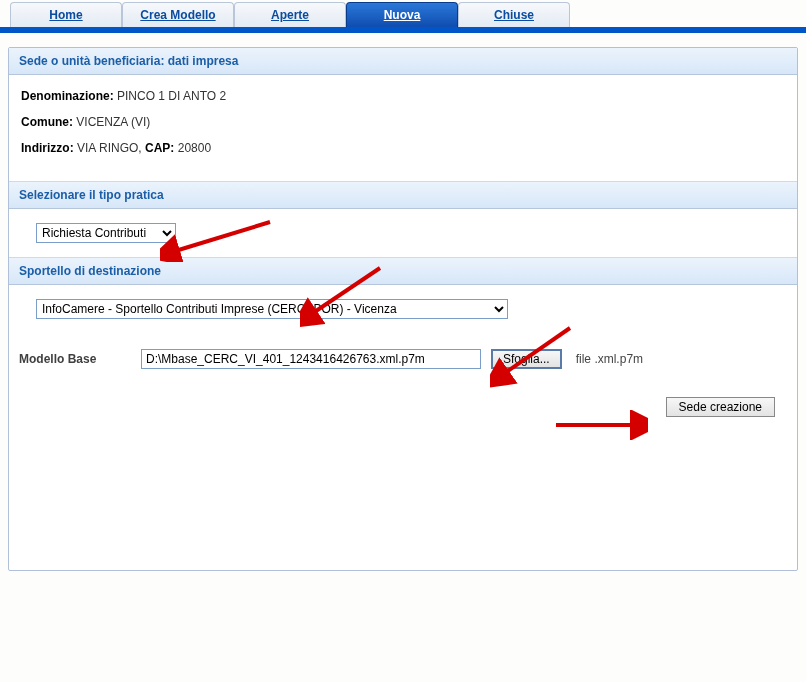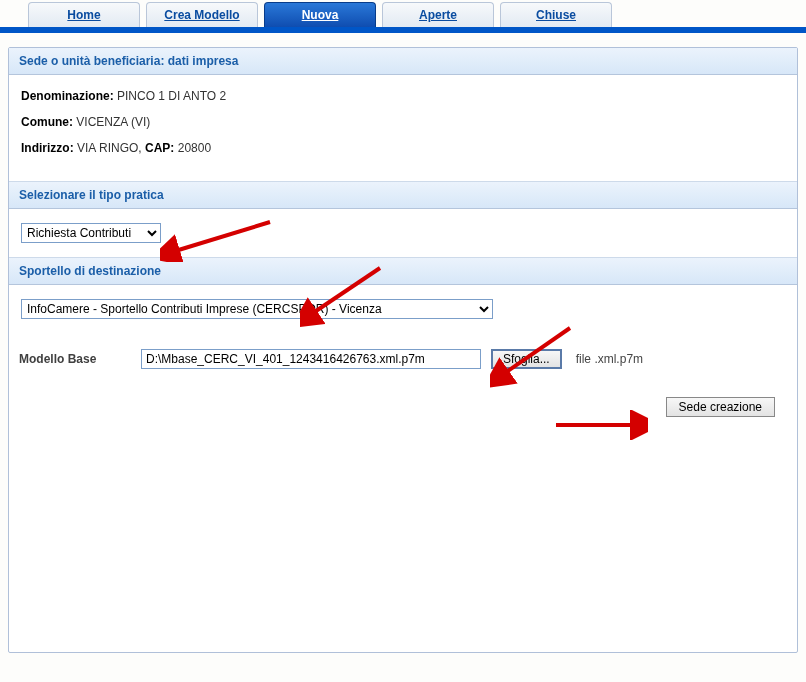--- a/index.html
+++ b/index.html
@@ -6,23 +6,23 @@
     body {
       font-family: Verdana, Arial, sans-serif;
       font-size: 12px;
       background: #fdfdfb;
       width: 806px;
       height: 682px;
       overflow: hidden;
     }
     .tabs {
       display: flex;
-      padding: 2px 10px 0 28px;
+      padding: 2px 10px 0 10px;
       border-bottom: 6px solid #0056c7;
-      gap: 6px;
+      gap: 0;
     }
     .tab {
       width: 112px;
       text-align: center;
       padding: 5px 0;
       background: linear-gradient(to bottom, #f7f9fb 0%, #e2eaf3 100%);
       border: 1px solid #b9c6d9;
       border-bottom: none;
       border-radius: 4px 4px 0 0;
       color: #0a4ca0;
@@ -34,41 +34,41 @@
     .tab.active {
       background: linear-gradient(to bottom, #2a78d8 0%, #0f4db0 100%);
       color: #fff;
       border-color: #083c8a;
     }
     .content {
       margin: 14px 8px 8px 8px;
       border: 1px solid #b0c0d9;
       border-radius: 2px;
       padding: 0;
-      height: 606px;
+      height: 524px;
       background: #fff;
     }
     .section-header {
       background: linear-gradient(to bottom, #ebf3fc 0%, #d7e7f8 100%);
       border-top: 1px solid #cddaea;
       border-bottom: 1px solid #b4c5dc;
       padding: 6px 10px;
       color: #1b5ea8;
       font-weight: bold;
       font-size: 12px;
     }
     .section-header:first-child { border-top: none; }
     .section-body {
       padding: 14px 12px;
       color: #333;
     }
     .label-strong { color: #000000; font-weight: bold; }
     .data-row { margin-bottom: 12px; font-size: 12px; }
     select {
-      margin: 10px 8px;
+      margin: 10px 23px;
       font-size: 12px;
       border: 1px solid #7b9ec9;
       padding: 1px;
       background: #fff;
     }
     .select-tipo { width: 140px; }
     .select-sportello { width: 472px; }
     .modello-row {
       display: flex;
       align-items: center;
@@ -103,22 +103,22 @@
       cursor: pointer;
     }
     svg.arrow { position: absolute; pointer-events: none; }
   </style>
 </head>
 <body>
 
 <div class="tabs">
   <div class="tab">Home</div>
   <div class="tab">Crea Modello</div>
+  <div class="tab">Aperte</div>
   <div class="tab active">Nuova</div>
-  <div class="tab">Aperte</div>
   <div class="tab">Chiuse</div>
 </div>
 
 <div class="content">
 
   <div class="section-header">Sede o unità beneficiaria: dati impresa</div>
   <div class="section-body">
     <div class="data-row">
       <span class="label-strong">Denominazione:</span>
       <span>PINCO 1 DI ANTO 2</span>

